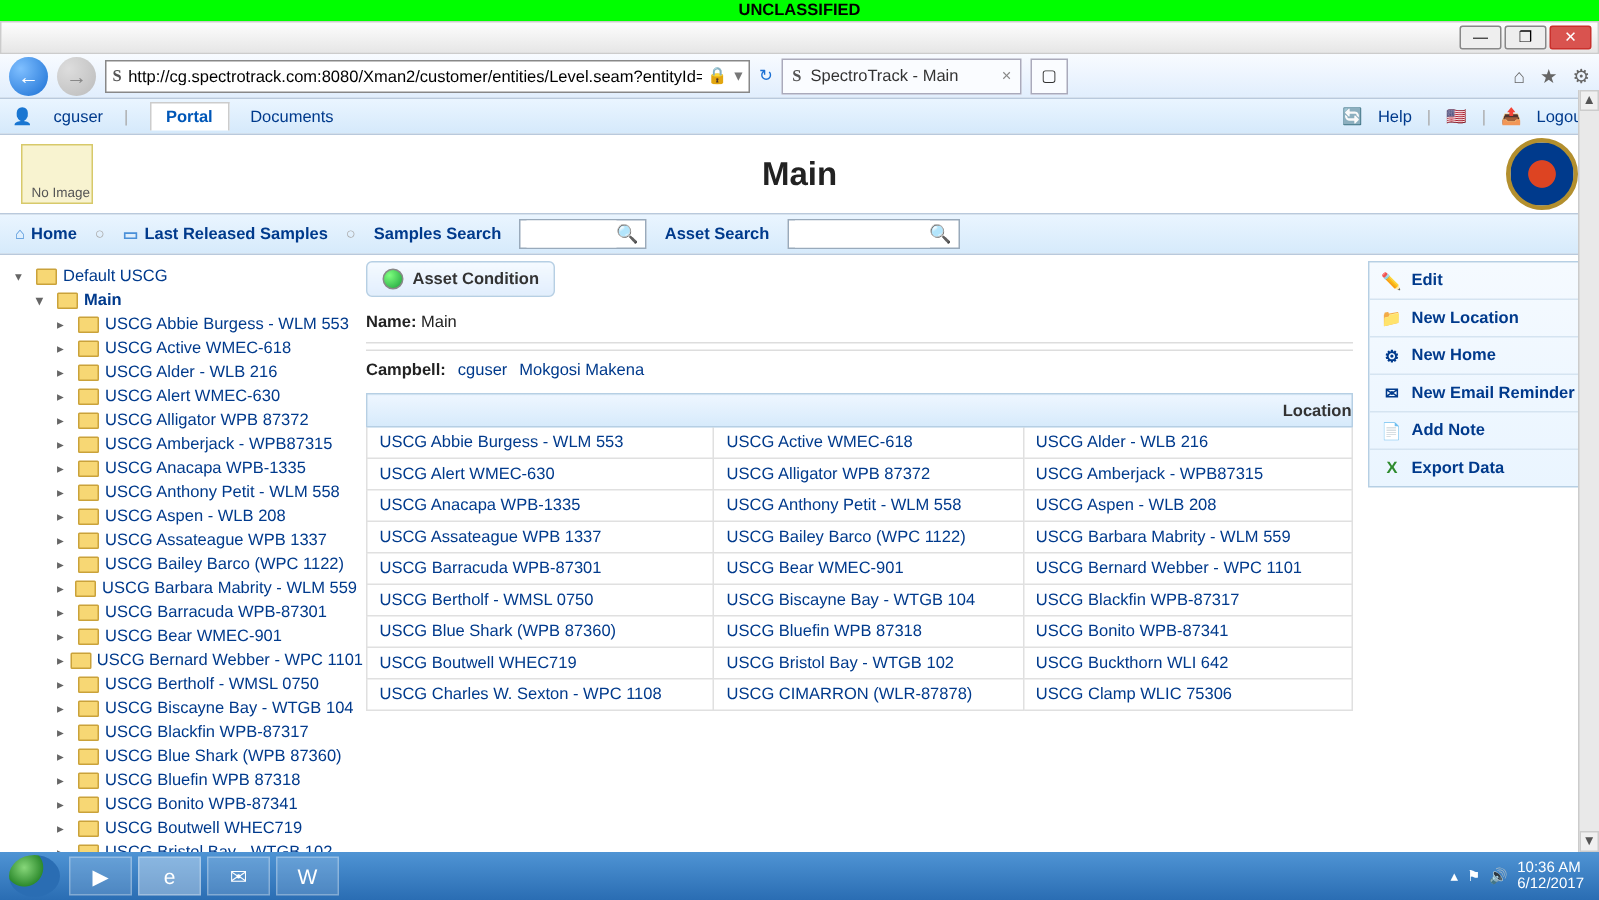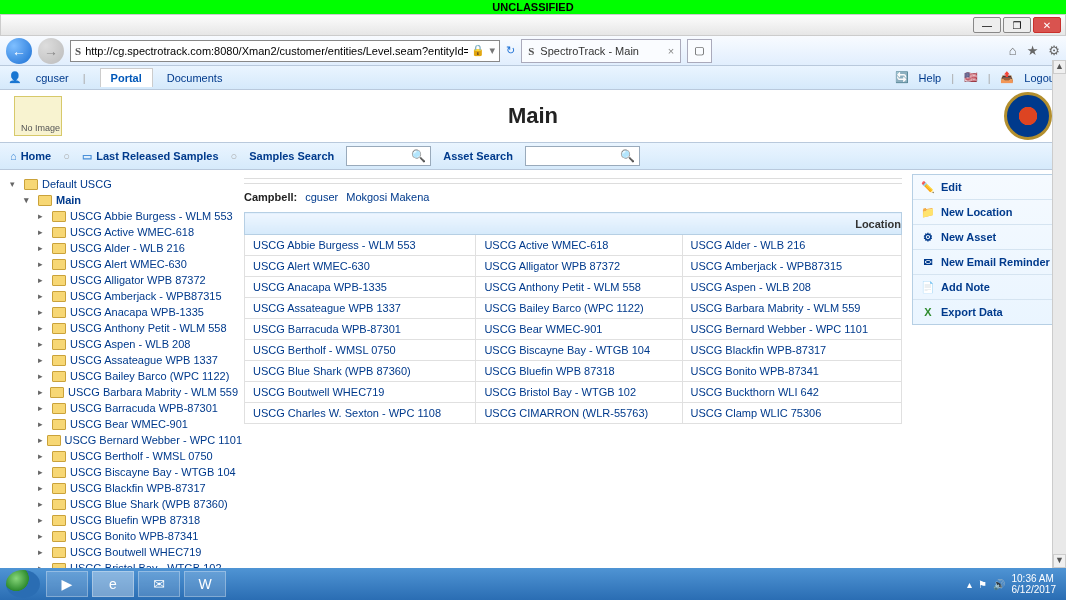--- a/index.html
+++ b/index.html
@@ -267,20 +267,25 @@
         </div>
         <div class="node" style="margin-left: 28px;">
           <span class="exp">▸</span>
           <span class="fld"></span>
           <span>USCG Bristol Bay - WTGB 102</span>
         </div>
       </div>
   </div>
 
   <div class="center">
+    <div class="asset-cond">
+      <span class="globe"></span>
+      <span>Asset Condition</span>
+    </div>
+    <div class="info-row"><b>Name:</b> <span>Main</span></div>
     <hr style="border:none;border-top:1px solid #ddd;margin:4px 0;">
     <hr style="border:none;border-top:1px solid #ddd;margin:4px 0;">
     <div class="info-row"><b>Campbell:</b><a class="op-link">cguser</a><a class="op-link">Mokgosi Makena</a></div>
 
     <table class="loc-table">
       <thead>
           <tr>
             <th colspan="3">Location</th>
           </tr>
         </thead>
@@ -320,40 +325,40 @@
             <td><a>USCG Bluefin WPB 87318</a></td>
             <td><a>USCG Bonito WPB-87341</a></td>
           </tr>
           <tr>
             <td><a>USCG Boutwell WHEC719</a></td>
             <td><a>USCG Bristol Bay - WTGB 102</a></td>
             <td><a>USCG Buckthorn WLI 642</a></td>
           </tr>
           <tr>
             <td><a>USCG Charles W. Sexton - WPC 1108</a></td>
-            <td><a>USCG CIMARRON (WLR-55763)</a></td>
+            <td><a>USCG CIMARRON (WLR-87878)</a></td>
             <td><a>USCG Clamp WLIC 75306</a></td>
           </tr>
         </tbody>
     </table>
   </div>
 
   <div class="actions">
     <div class="action-panel">
       <div class="action-item">
           <span class="action-icon">✏️</span>
           <span>Edit</span>
         </div>
       <div class="action-item">
           <span class="action-icon">📁</span>
           <span>New Location</span>
         </div>
       <div class="action-item">
           <span class="action-icon">⚙</span>
-          <span>New Asset</span>
+          <span>New Home</span>
         </div>
       <div class="action-item">
           <span class="action-icon">✉</span>
           <span>New Email Reminder</span>
         </div>
       <div class="action-item">
           <span class="action-icon">📄</span>
           <span>Add Note</span>
         </div>
       <div class="action-item">

